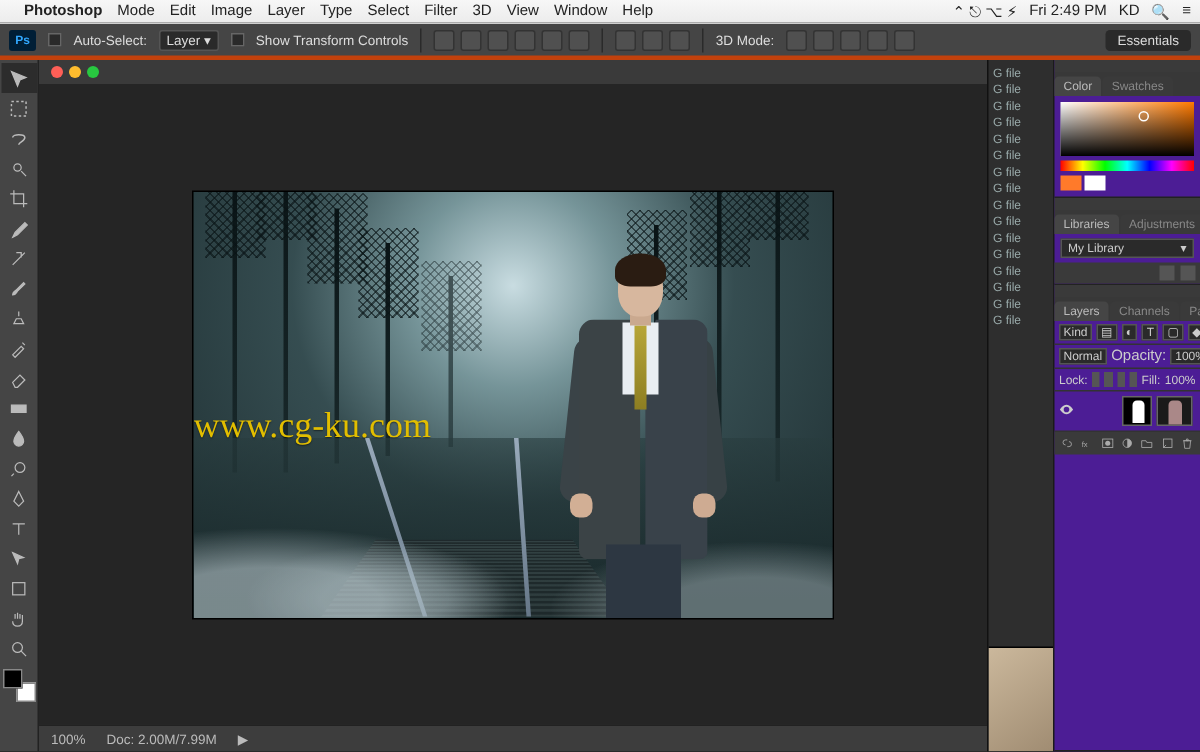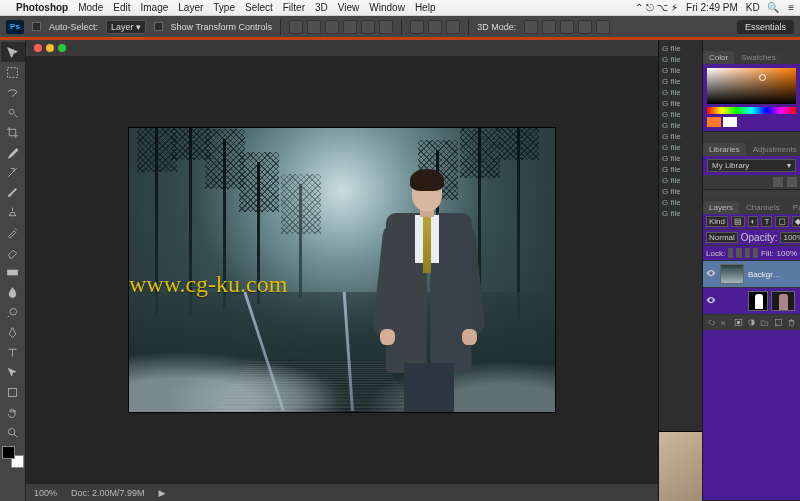--- a/index.html
+++ b/index.html
@@ -447,27 +447,20 @@
         <div class="layer-lockrow">
           <span>Lock:</span>
           <span class="li"></span>
           <span class="li"></span>
           <span class="li"></span>
           <span class="li"></span>
           <span style="margin-left:auto">Fill:</span>
           <span class="tiny">100%</span>
         </div>
 
-        <div class="layer sel">
-          <span class="eye"><svg viewBox="0 0 16 16">
-                <path d="M8 3C4 3 1 8 1 8s3 5 7 5 7-5 7-5-3-5-7-5zm0 8a3 3 0 110-6 3 3 0 010 6z"></path>
-              </svg></span>
-          <span class="thumb mist"></span>
-          <span class="name">Backgr…</span>
-        </div>
         <div class="layer">
           <span class="eye"><svg viewBox="0 0 16 16">
                 <path d="M8 3C4 3 1 8 1 8s3 5 7 5 7-5 7-5-3-5-7-5zm0 8a3 3 0 110-6 3 3 0 010 6z"></path>
               </svg></span>
           <span class="thumb man"></span>
           <span class="mask"></span>
           <span class="name"></span>
         </div>
       </div>
       <div class="layers-footer">

